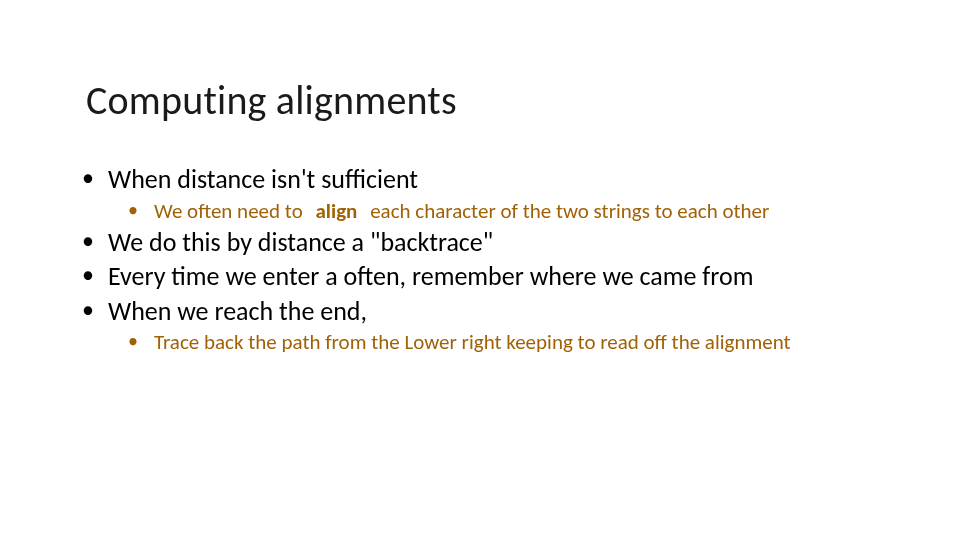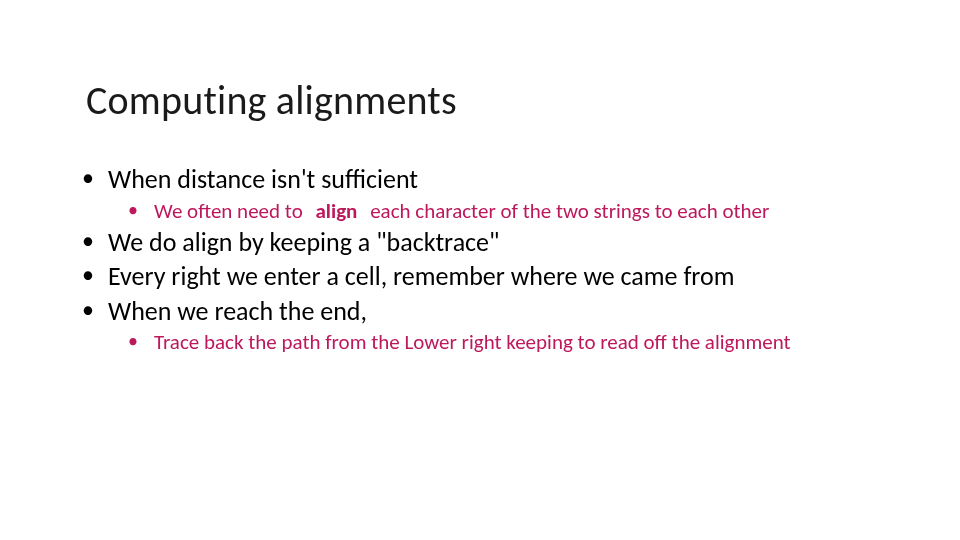--- a/index.html
+++ b/index.html
@@ -3,44 +3,44 @@
 <meta charset="utf-8">
 <style>
   * { margin: 4px; padding: 0; box-sizing: border-box; }
   html, body { width: 960px; height: 540px; background: #fff; font-family: "Calibri", "Segoe UI", Arial, sans-serif; color: #000; }
   .slide { width: 960px; height: 540px; padding: 60px 70px 0 70px; }
   .title { font-size: 40px; font-weight: 400; color: #1a1a1a; letter-spacing: 0.2px; margin-bottom: 38px; }
   .level1 { list-style: none; padding: 0; margin: 0; }
   .level1 > li { font-size: 26px; color: #000; line-height: 1.25; margin: 2px 0; padding-left: 22px; position: relative; }
   .level1 > li::before { content: "•"; position: absolute; left: 0; top: 0; font-size: 24px; }
   .level2 { list-style: none; padding: 0; margin: 0; }
-  .level2 > li { font-size: 21px; color: #be185d; line-height: 1.25; margin: 2px 0 2px 0; padding-left: 46px; position: relative; }
+  .level2 > li { font-size: 21px; color: #a16207; line-height: 1.25; margin: 2px 0 2px 0; padding-left: 46px; position: relative; }
   .level2 > li::before { content: "•"; position: absolute; left: 24px; top: 0; font-size: 20px; }
   .bold { font-weight: 700; }
 </style>
 </head>
 <body>
 
 <div class="slide">
   <h1 class="title">Computing alignments</h1>
 
   <ul class="level1">
     <li>
       <span>When distance isn't sufficient</span>
       <ul class="level2">
         <li>
           <span>We often need to </span><span class="bold">align</span><span> each character of the two strings to each other</span>
         </li>
       </ul>
     </li>
     <li>
-      <span>We do align by keeping a "backtrace"</span>
+      <span>We do this by distance a "backtrace"</span>
     </li>
     <li>
-      <span>Every right we enter a cell, remember where we came from</span>
+      <span>Every time we enter a often, remember where we came from</span>
     </li>
     <li>
       <span>When we reach the end,</span>
       <ul class="level2">
         <li>
           <span>Trace back the path from the Lower  right keeping to read off the alignment</span>
         </li>
       </ul>
     </li>
   </ul>

